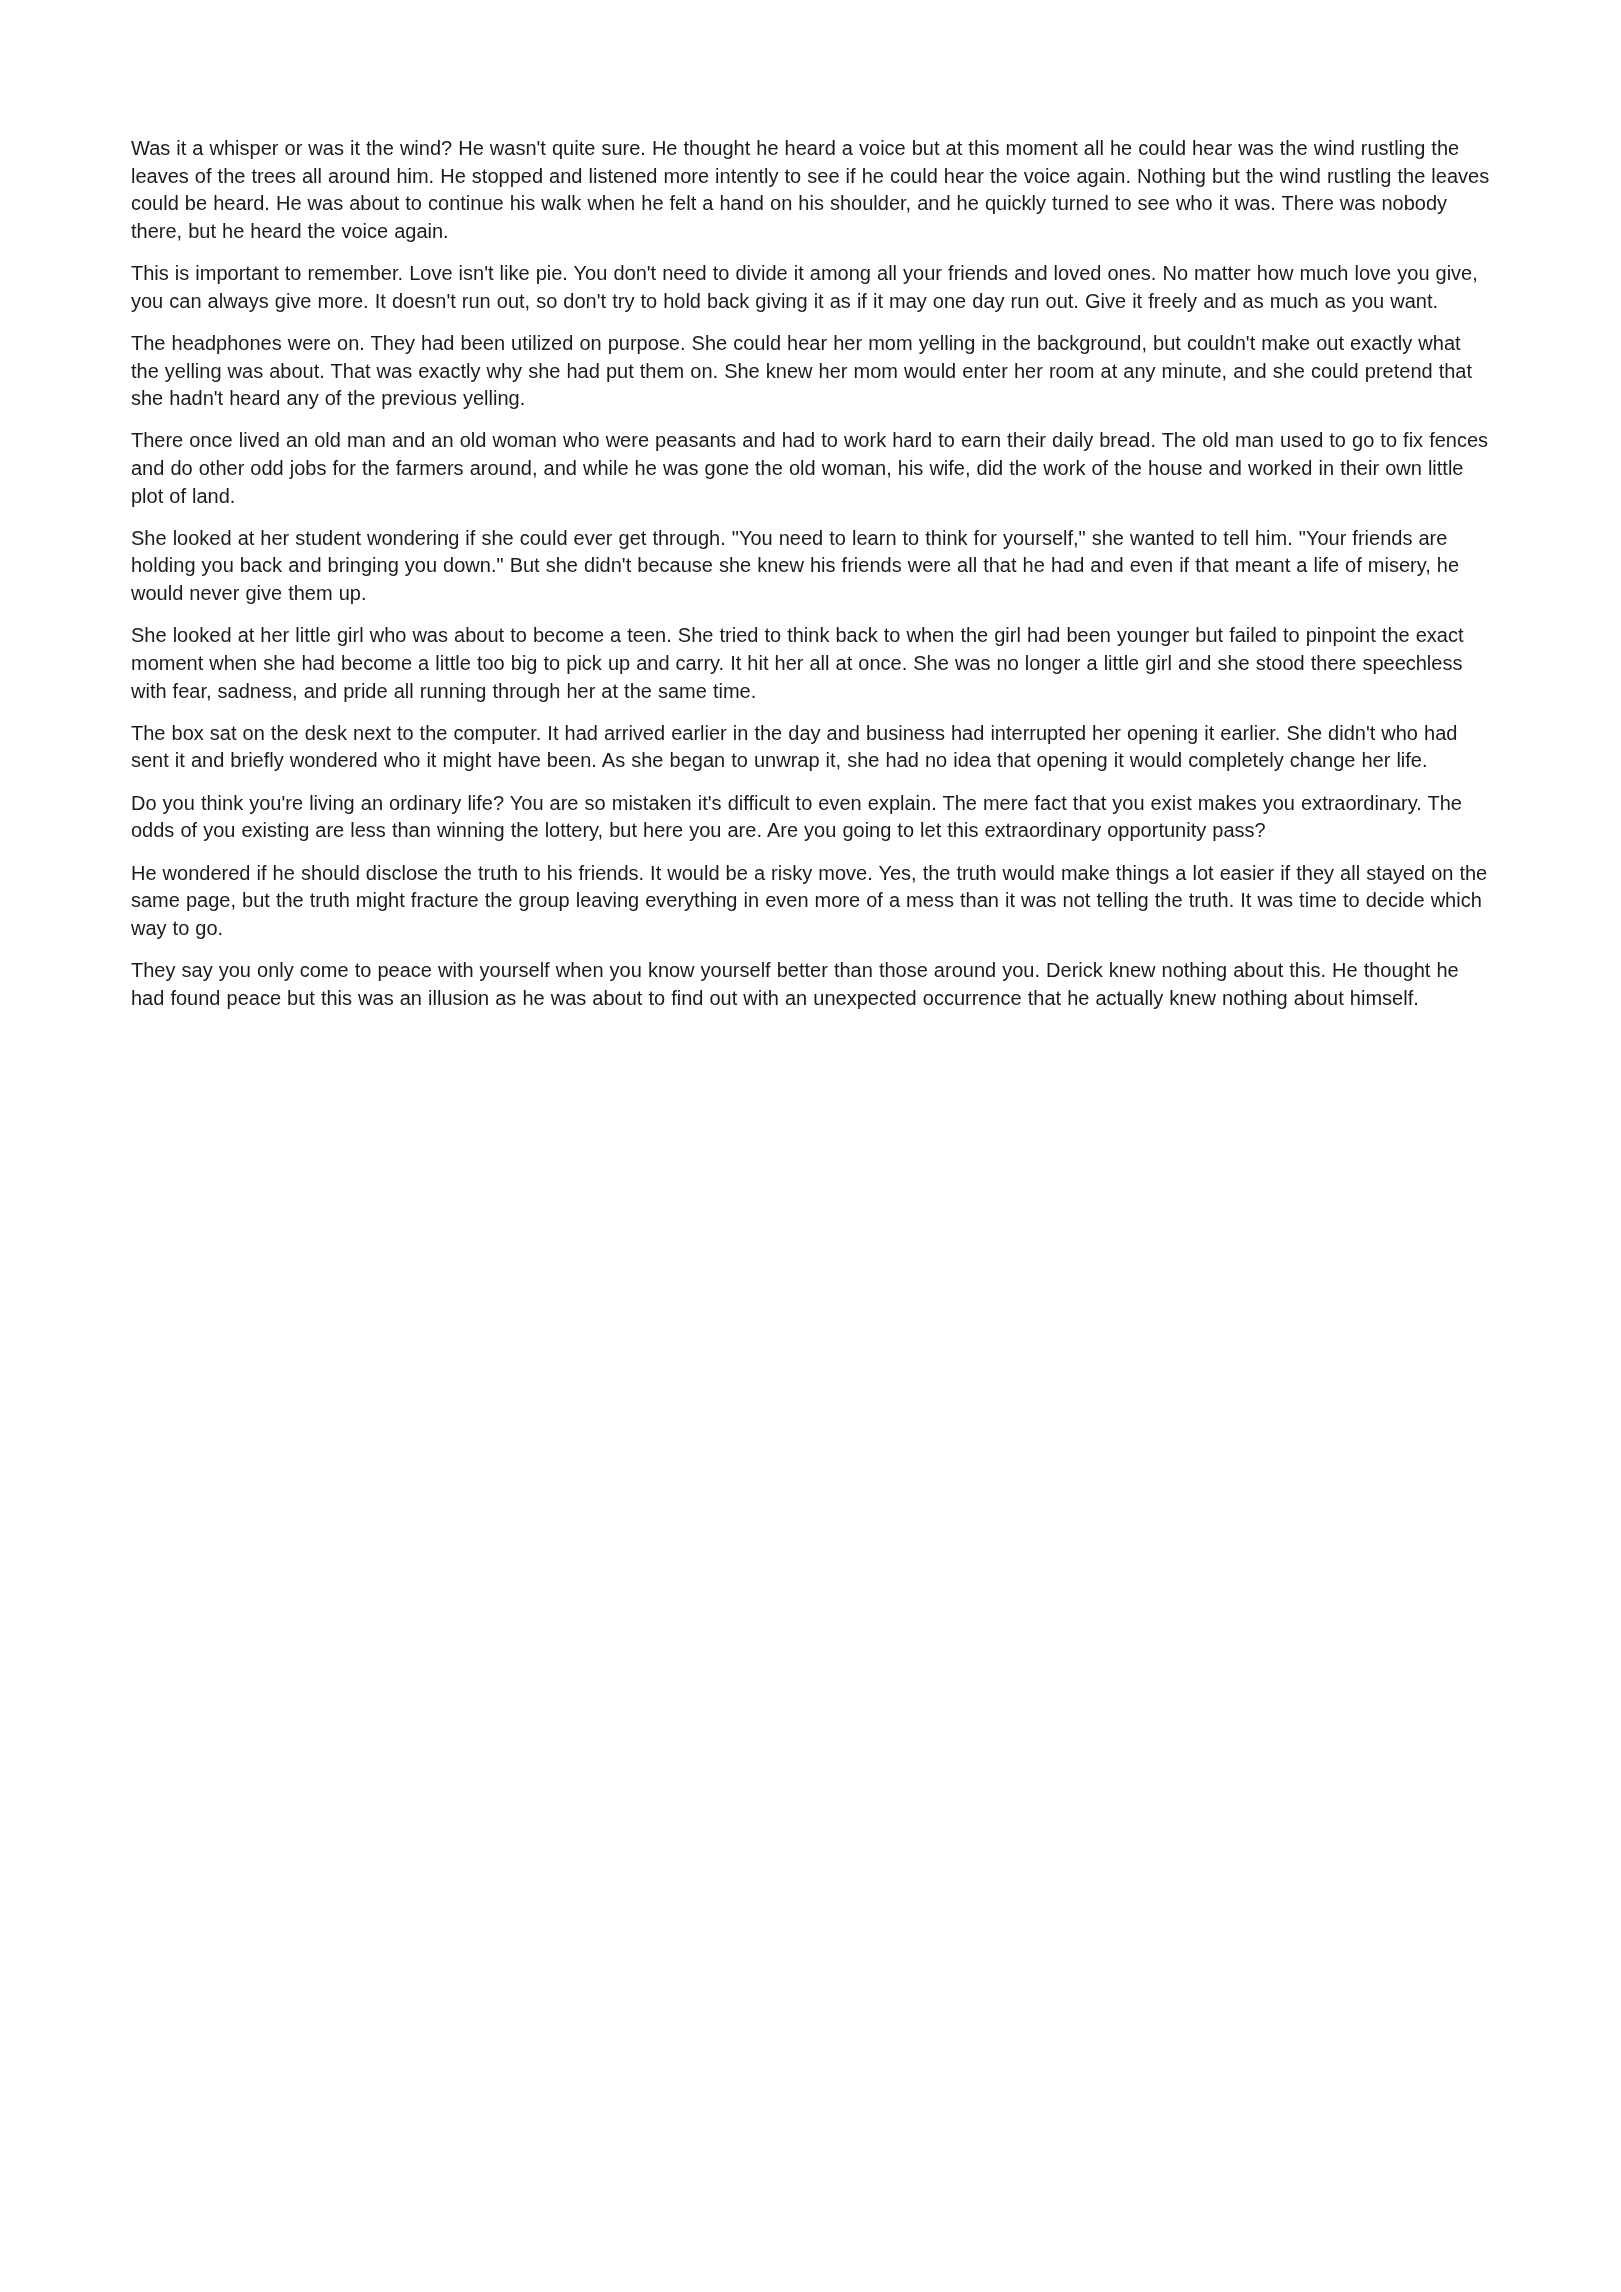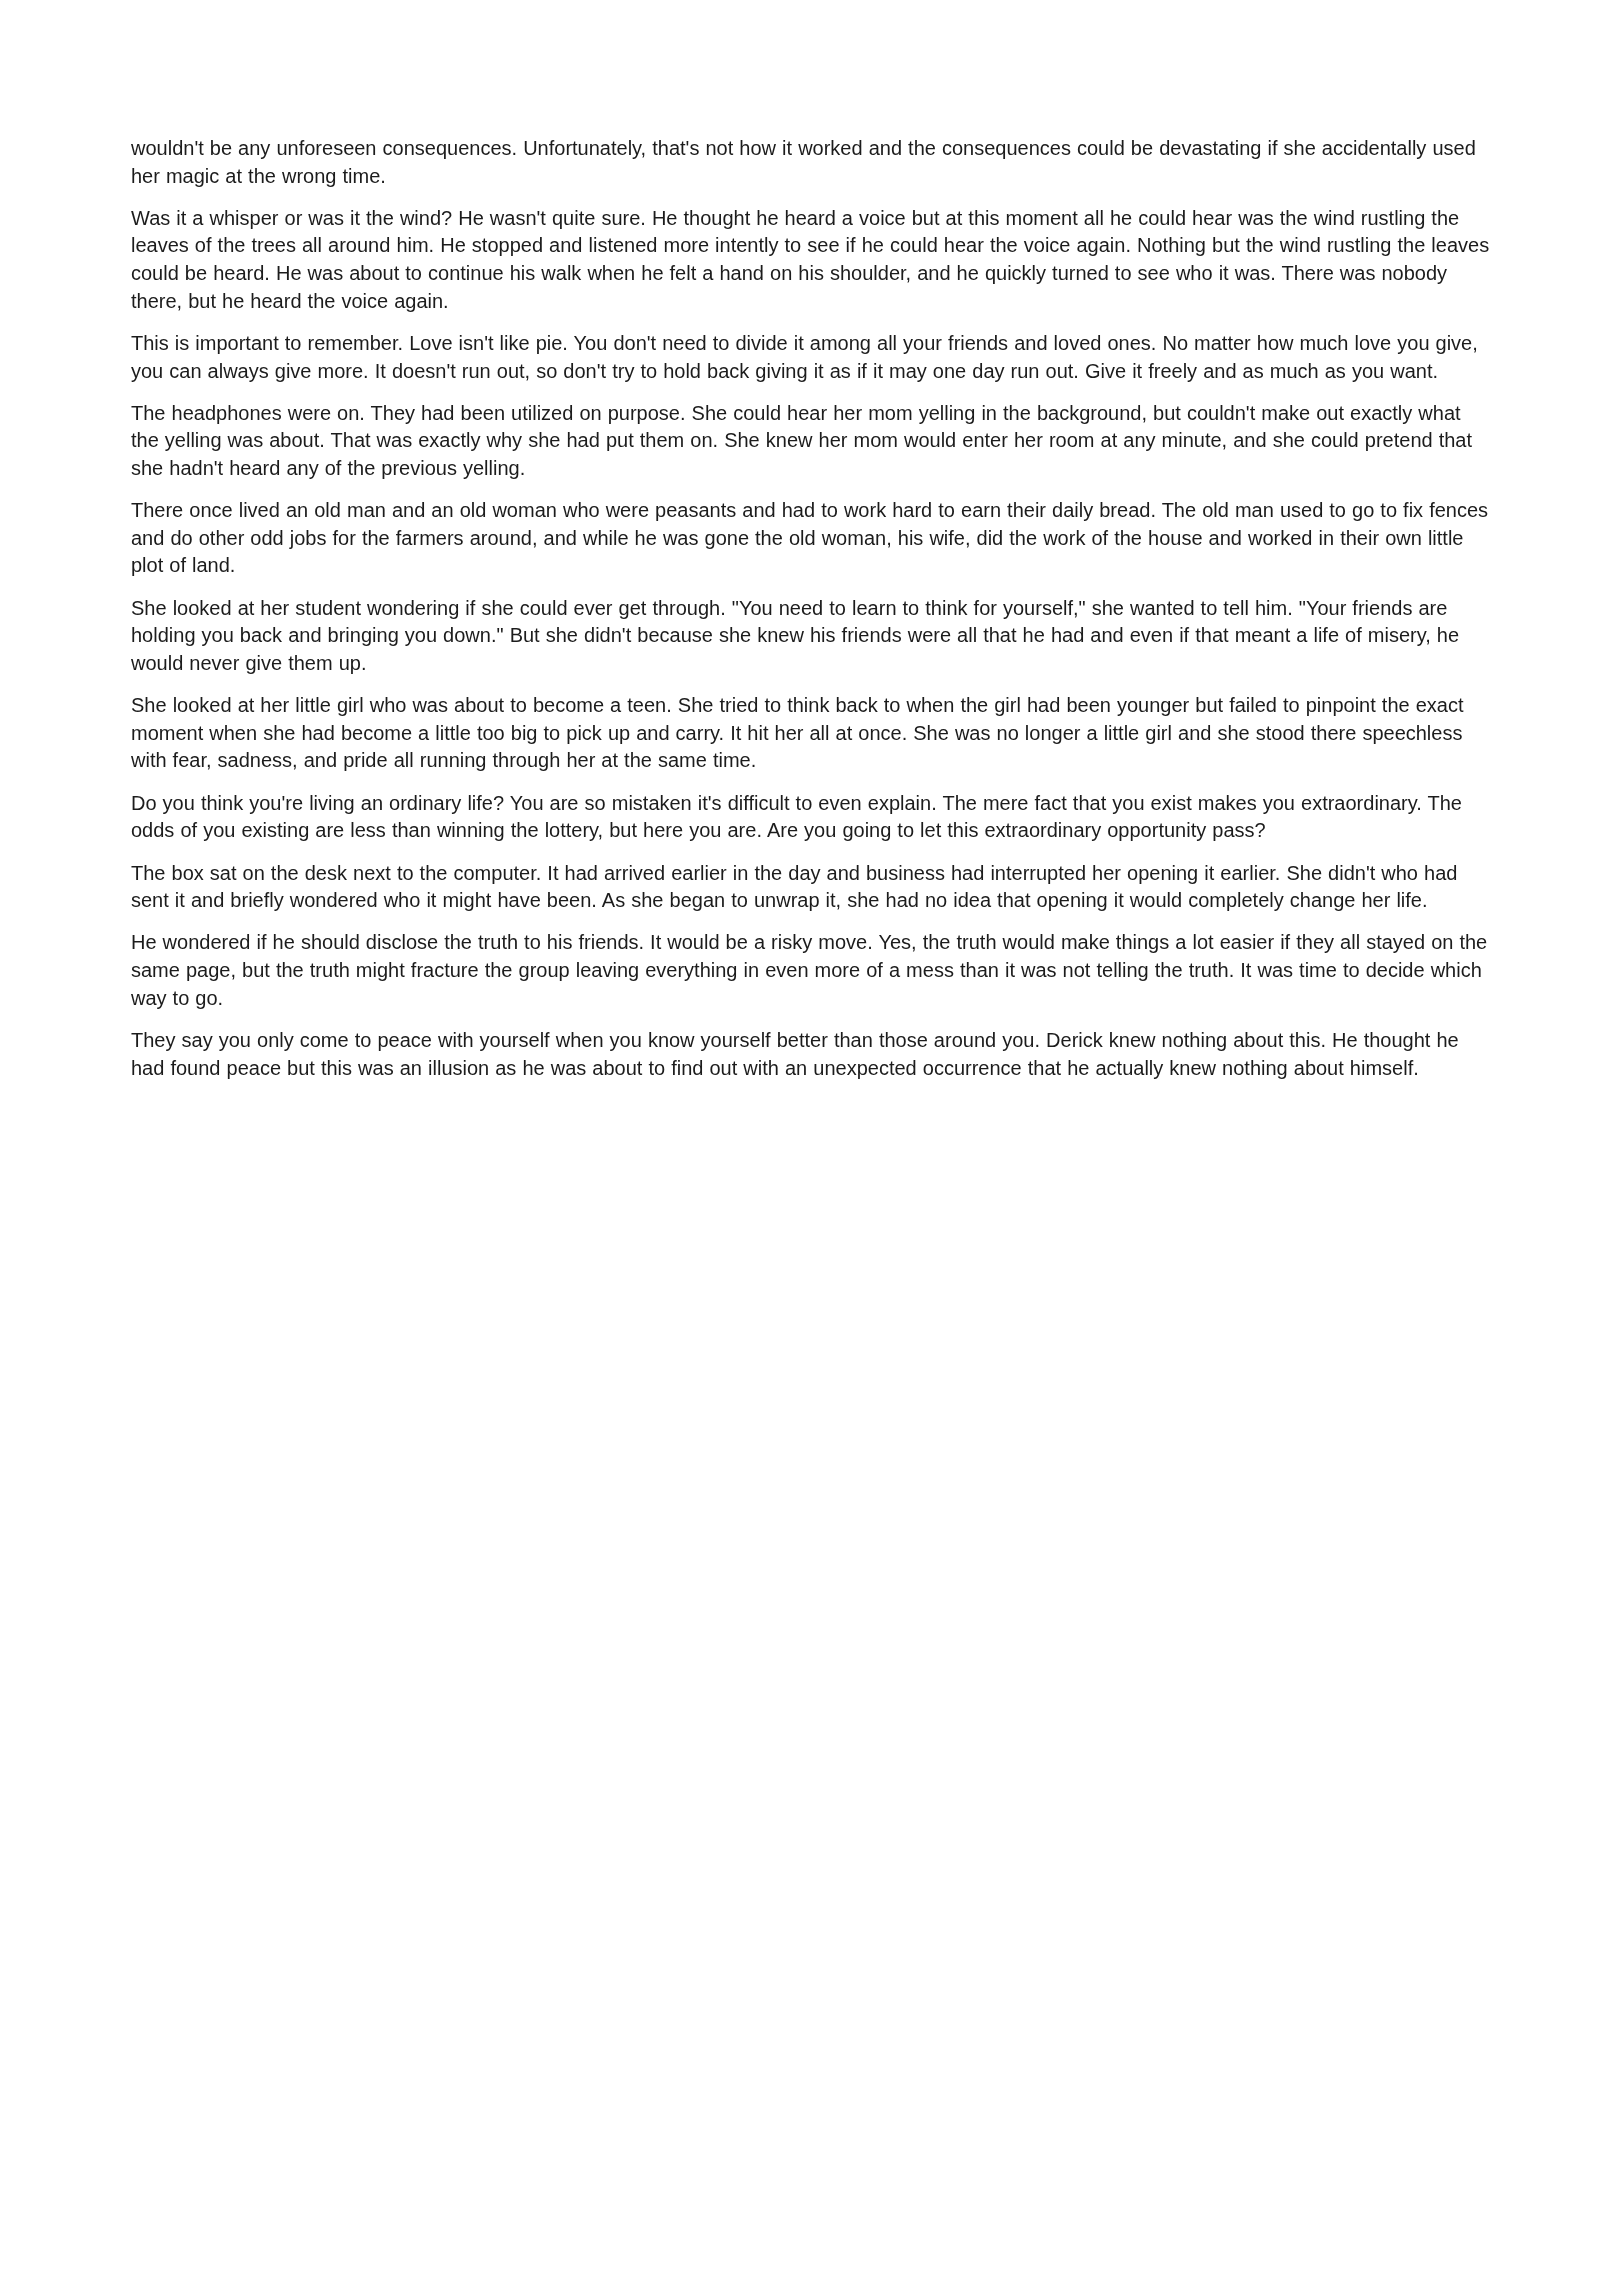--- a/index.html
+++ b/index.html
@@ -26,26 +26,25 @@
     margin: 0 0 14.7px 0;
     text-align: left;
     word-spacing: 0.5px;
   }
 </style>
 </head>
 <body>
 
 <div class="page">
   <div class="doc-body">
-    <p>wouldn't be any unforeseen consequences. Unfortunately, that's not how it worked and the consequences could be devastating if she accidentally used her magic at the wrong time.</p>
     <p>Was it a whisper or was it the wind? He wasn't quite sure. He thought he heard a voice but at this moment all he could hear was the wind rustling the leaves of the trees all around him. He stopped and listened more intently to see if he could hear the voice again. Nothing but the wind rustling the leaves could be heard. He was about to continue his walk when he felt a hand on his shoulder, and he quickly turned to see who it was. There was nobody there, but he heard the voice again.</p>
     <p>This is important to remember. Love isn't like pie. You don't need to divide it among all your friends and loved ones. No matter how much love you give, you can always give more. It doesn't run out, so don't try to hold back giving it as if it may one day run out. Give it freely and as much as you want.</p>
     <p>The headphones were on. They had been utilized on purpose. She could hear her mom yelling in the background, but couldn't make out exactly what the yelling was about. That was exactly why she had put them on. She knew her mom would enter her room at any minute, and she could pretend that she hadn't heard any of the previous yelling.</p>
     <p>There once lived an old man and an old woman who were peasants and had to work hard to earn their daily bread. The old man used to go to fix fences and do other odd jobs for the farmers around, and while he was gone the old woman, his wife, did the work of the house and worked in their own little plot of land.</p>
     <p>She looked at her student wondering if she could ever get through. "You need to learn to think for yourself," she wanted to tell him. "Your friends are holding you back and bringing you down." But she didn't because she knew his friends were all that he had and even if that meant a life of misery, he would never give them up.</p>
     <p>She looked at her little girl who was about to become a teen. She tried to think back to when the girl had been younger but failed to pinpoint the exact moment when she had become a little too big to pick up and carry. It hit her all at once. She was no longer a little girl and she stood there speechless with fear, sadness, and pride all running through her at the same time.</p>
+    <p>The box sat on the desk next to the computer. It had arrived earlier in the day and business had interrupted her opening it earlier. She didn't who had sent it and briefly wondered who it might have been. As she began to unwrap it, she had no idea that opening it would completely change her life.</p>
     <p>Do you think you're living an ordinary life? You are so mistaken it's difficult to even explain. The mere fact that you exist makes you extraordinary. The odds of you existing are less than winning the lottery, but here you are. Are you going to let this extraordinary opportunity pass?</p>
-    <p>The box sat on the desk next to the computer. It had arrived earlier in the day and business had interrupted her opening it earlier. She didn't who had sent it and briefly wondered who it might have been. As she began to unwrap it, she had no idea that opening it would completely change her life.</p>
     <p>He wondered if he should disclose the truth to his friends. It would be a risky move. Yes, the truth would make things a lot easier if they all stayed on the same page, but the truth might fracture the group leaving everything in even more of a mess than it was not telling the truth. It was time to decide which way to go.</p>
     <p>They say you only come to peace with yourself when you know yourself better than those around you. Derick knew nothing about this. He thought he had found peace but this was an illusion as he was about to find out with an unexpected occurrence that he actually knew nothing about himself.</p>
   </div>
 </div>
 
 
 </body></html>

